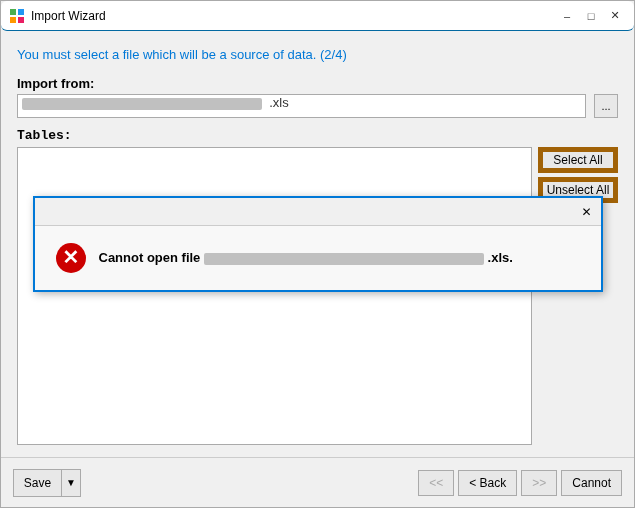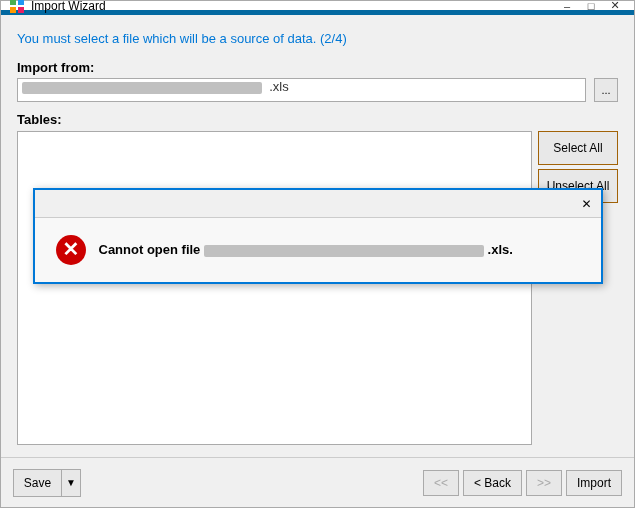--- a/index.html
+++ b/index.html
@@ -18,26 +18,27 @@
       height: 508px;
       background: #f0f0f0;
       border: 1px solid #aaa;
       display: flex;
       flex-direction: column;
     }
 
     
     .title-bar {
       background: #fff;
-      height: 14px;
+      height: 30px;
       display: flex;
       align-items: center;
       padding: 0 8px;
-      border-bottom: 5px solid #0369a1;
+      border-bottom: 1px solid #0369a1;
       flex-shrink: 0;
+      border-radius: 6px;
     }
     .title-bar-icon {
       width: 16px;
       height: 16px;
       margin-right: 6px;
       display: flex;
       align-items: center;
       justify-content: center;
     }
     .title-bar-text {
@@ -122,42 +123,43 @@
     .tables-section {
       display: flex;
       flex-direction: column;
       gap: 4px;
       flex: 1;
     }
     .tables-label {
       font-size: 13px;
       font-weight: 600;
       color: #000;
+      font-family: Liberation Mono, monospace;
     }
     .tables-area {
       display: flex;
       gap: 6px;
       flex: 1;
     }
     .tables-list {
       flex: 1;
       border: 1px solid #aaa;
       background: #fff;
       min-height: 220px;
       position: relative;
     }
     .tables-buttons {
       display: flex;
       flex-direction: column;
       gap: 4px;
     }
     .tables-btn {
       width: 80px;
-      height: 34px;
-      border: 1px solid #a16207;
+      height: 26px;
+      border: 5px solid #a16207;
       background: #e8e8e8;
       cursor: pointer;
       font-size: 12px;
       text-align: center;
       display: flex;
       align-items: center;
       justify-content: center;
     }
 
     
@@ -372,16 +374,16 @@
 
   <div class="bottom-bar">
     <div class="save-group">
       <button class="save-main-btn">Save</button>
       <button class="save-dropdown-btn">▼</button>
     </div>
     <div class="spacer"></div>
     <button class="nav-btn disabled">&lt;&lt;</button>
     <button class="nav-btn">&lt; Back</button>
     <button class="nav-btn disabled">&gt;&gt;</button>
-    <button class="nav-btn">Import</button>
+    <button class="nav-btn">Cannot</button>
   </div>
 
 </div>
 
 </body></html>

